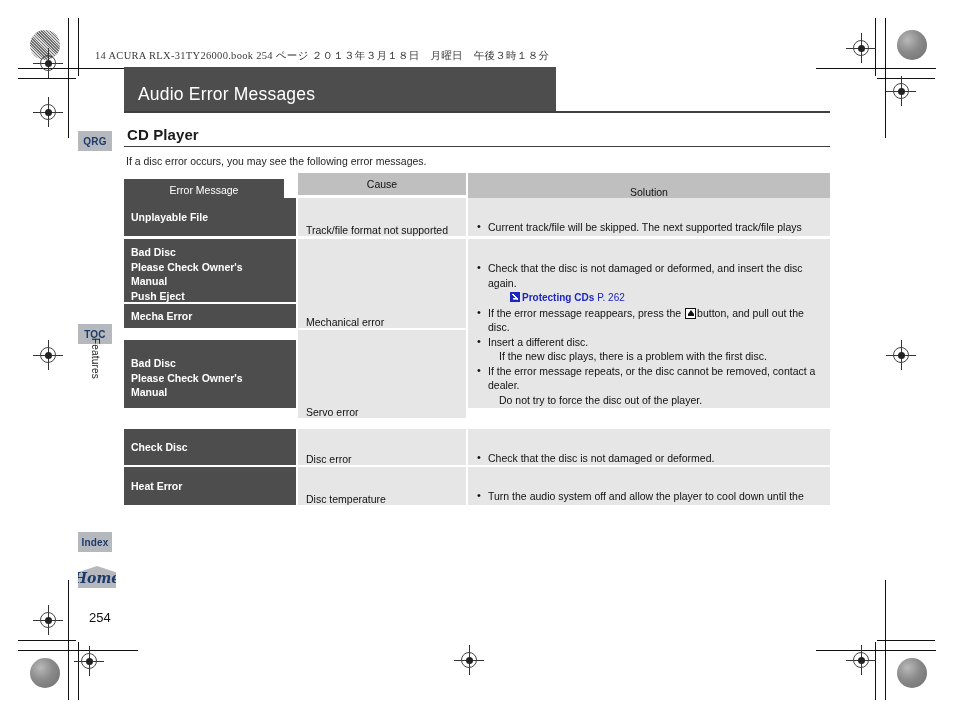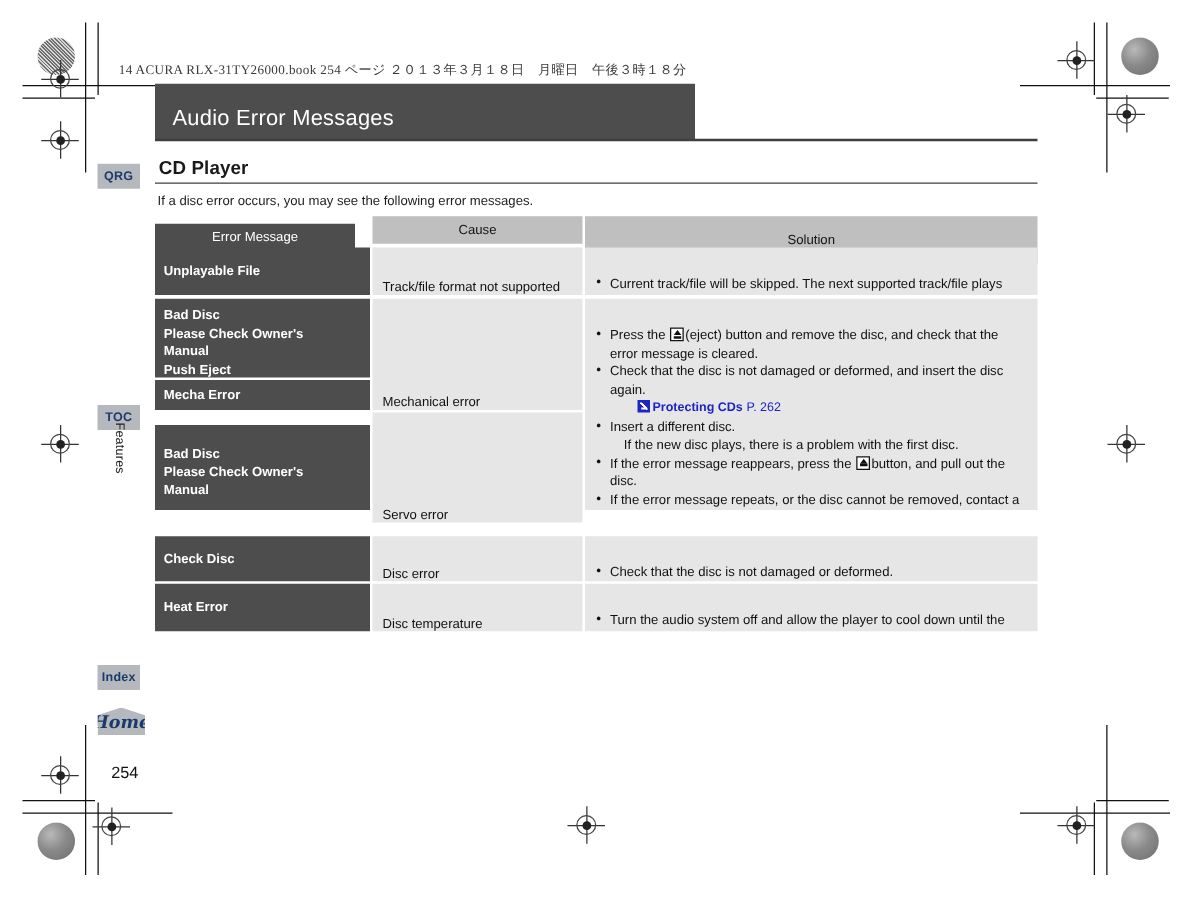--- a/index.html
+++ b/index.html
@@ -289,28 +289,27 @@
 
     <div class="cell causecell" style="left:174px;top:66px;width:168px;height:89px;">
       <span>Mechanical error</span>
     </div>
     <div class="cell causecell" style="left:174px;top:157px;width:168px;height:88px;">
       <span>Servo error</span>
     </div>
 
     <div class="cell solcell" style="left:344px;top:66px;width:362px;height:169px;">
       <ul>
-        <li><span>Press the </span><span class="eject"></span><span>(eject) button and remove the disc, and check that the error message is cleared.</span></li>
         <li><span>Check that the disc is not damaged or deformed, and insert the disc again.</span>
           <span class="linkline"><span class="linkicon"></span><span class="link">Protecting CDs</span> <span class="linkp">P. 262</span></span>
         </li>
+        <li><span>If the error message reappears, press the </span><span class="eject"></span><span>button, and pull out the disc.</span></li>
         <li><span>Insert a different disc.</span>
           <span class="sub">If the new disc plays, there is a problem with the first disc.</span>
         </li>
-        <li><span>If the error message reappears, press the </span><span class="eject"></span><span>button, and pull out the disc.</span></li>
         <li><span>If the error message repeats, or the disc cannot be removed, contact a dealer.</span>
           <span class="sub">Do not try to force the disc out of the player.</span>
         </li>
       </ul>
     </div>
 
     <div class="cell errcell" style="left:0px;top:256px;width:172px;height:36px;">
       <span>Check Disc</span>
     </div>
     <div class="cell causecell" style="left:174px;top:256px;width:168px;height:36px;">

